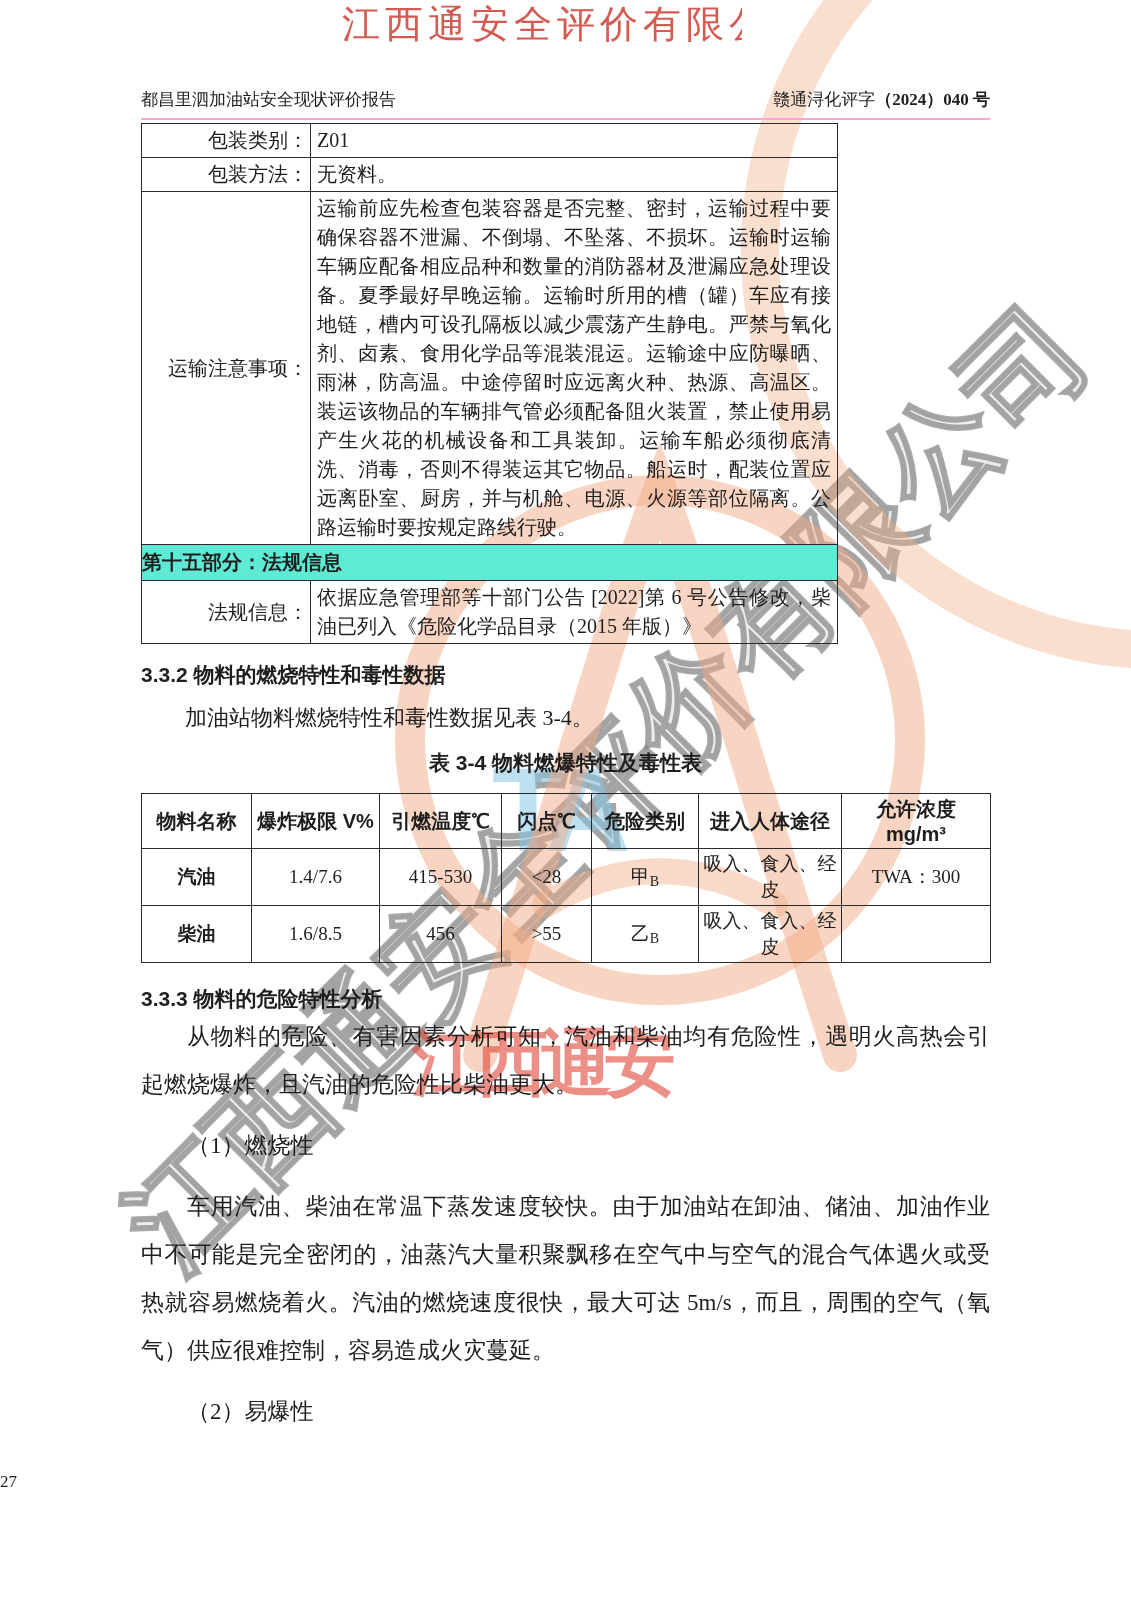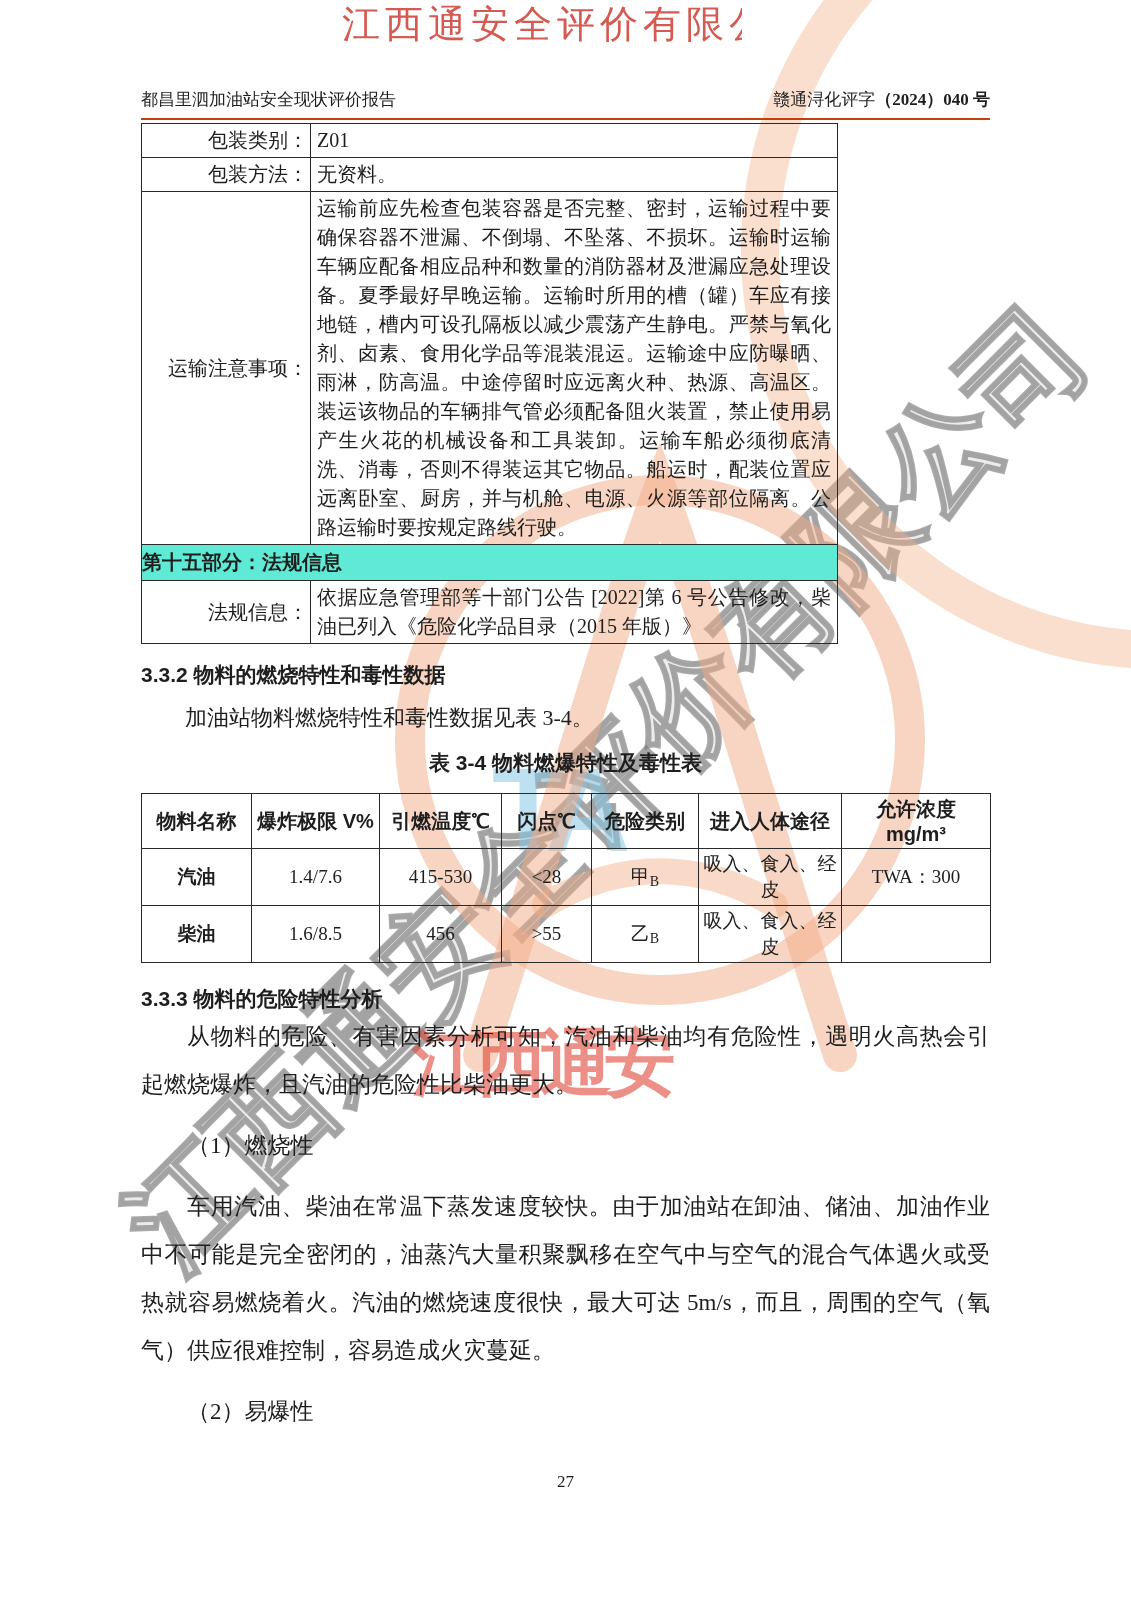--- a/index.html
+++ b/index.html
@@ -43,21 +43,21 @@
     position:absolute;left:342px;top:2px;width:400px;height:44px;
     overflow:hidden;white-space:nowrap;
     font-size:38px;letter-spacing:5px;line-height:44px;
     color:rgba(205,62,50,0.85);
     font-family:"Liberation Serif", serif;
   }
   
   .content{position:relative;z-index:1;padding:0 141px;}
   .doc-header{
     display:flex;justify-content:space-between;align-items:flex-end;
-    padding-top:88px;border-bottom:2px solid #c2410c;padding-bottom:7px;
+    padding-top:88px;border-bottom:2px solid #f9a8d4;padding-bottom:7px;
     font-size:17px;
   }
   .doc-header .right b{font-weight:bold;}
   
   table{border-collapse:collapse;margin-top:16px;}
   .msds{width:697px;margin-top:3px;font-size:20px;line-height:29px;}
   .msds td{border:1.5px solid #2a2a2a;padding:2px 6px;vertical-align:middle;}
   .msds td.lbl{width:160px;text-align:right;padding-right:2px;}
   .msds td.val{text-align:left;text-align:justify;}
   .msds .section-row td{
@@ -80,21 +80,21 @@
   .t34 th{font-family:"Liberation Sans", sans-serif;font-weight:bold;font-size:20px;}
   .t34 td.mat{font-weight:bold;font-family:"Liberation Sans", sans-serif;}
   .t34 .sub{font-size:14px;vertical-align:-3px;}
   .body-text p{
     font-size:23px;line-height:48px;margin:0;
     text-align:justify;text-indent:2em;
   }
   .body-text p.sp{margin-top:13px;}
   .page-number{
     position:absolute;left:0;right:0;top:1472px;
-    text-align:center;font-size:17px;z-index:1;
+    text-align:left;font-size:17px;z-index:1;
   }
 </style>
 </head>
 <body>
 
 <div class="page">
 
   <div class="wm-layer">
 
     <div class="wm-top-fragment">江西通安全评价有限公司</div>

